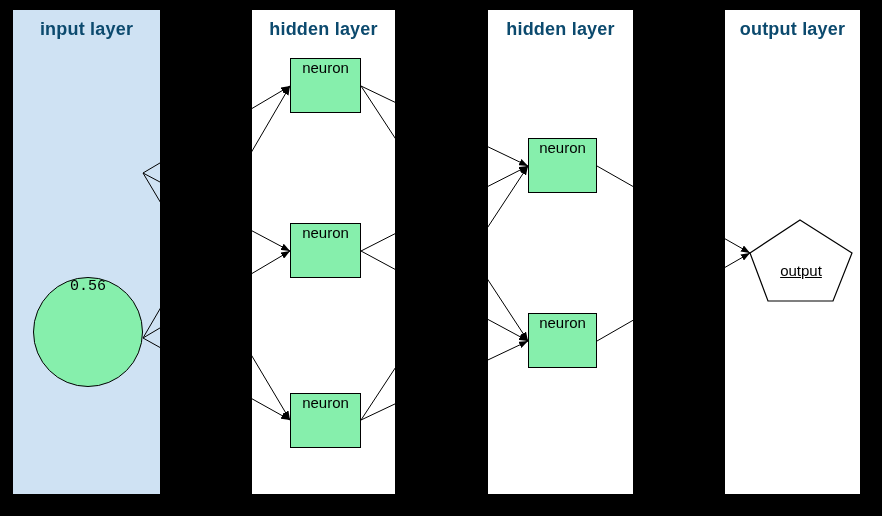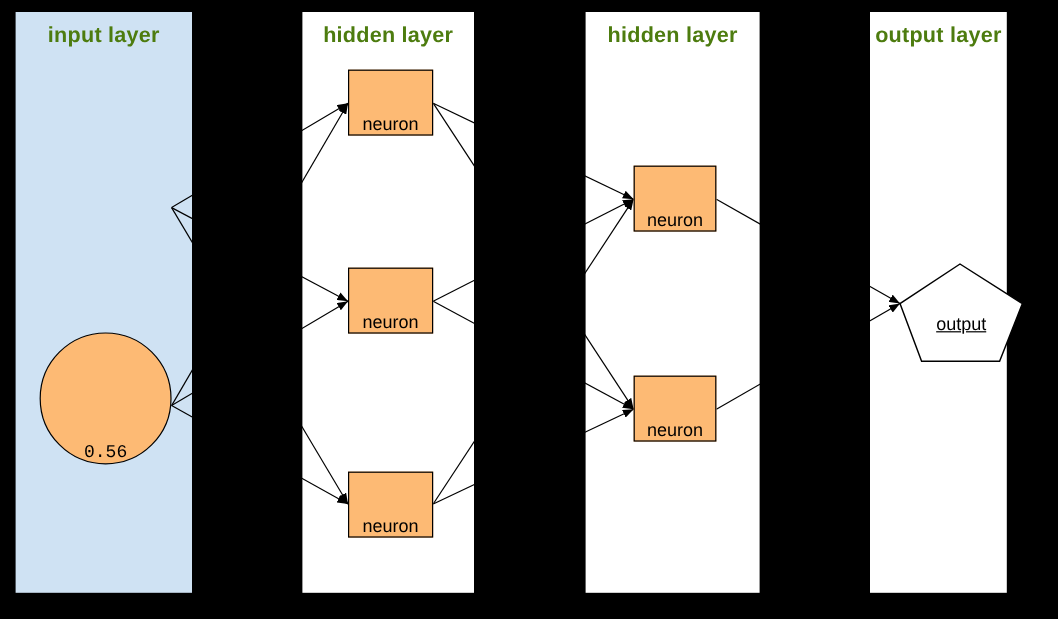--- a/index.html
+++ b/index.html
@@ -4,31 +4,31 @@
 <style>
   html, body { margin: 0; padding: 0; background: #000; }
   .stage {
     position: relative; width: 882px; height: 516px;
     background: #000000; overflow: hidden;
     font-family: "Liberation Sans", sans-serif;
   }
   .panel { position: absolute; top: 10px; height: 484px; }
   .panel-title {
     text-align: center; font-weight: bold; font-size: 18px;
-    color: #4d7c0f; padding-top: 9px; letter-spacing: 0.2px;
+    color: #0c4a6e; padding-top: 9px; letter-spacing: 0.2px;
   }
   #panel-input   { left: 13px;  width: 147px; background: #cfe2f3; }
   #panel-hidden1 { left: 252px; width: 143px; background: #ffffff; }
   #panel-hidden2 { left: 488px; width: 145px; background: #ffffff; }
-  #panel-output  { left: 725px; width: 114px; background: #ffffff; }
+  #panel-output  { left: 725px; width: 135px; background: #ffffff; }
   #edge-svg { position: absolute; left: 0; top: 0; z-index: 2; }
   line.edge { stroke: #000; stroke-width: 1; }
   .node {
-    position: absolute; z-index: 3; display: flex; align-items: flex-end;
-    justify-content: center; background: #fdba74; border: 1px solid #000;
+    position: absolute; z-index: 3; display: flex; align-items: flex-start;
+    justify-content: center; background: #86efac; border: 1px solid #000;
     font-size: 15px; color: #000; box-sizing: border-box;
   }
   .node.circle { border-radius: 50%; }
   .pent-label {
     position: absolute; z-index: 3; font-size: 15px; color: #000;
     text-align: center;
     text-decoration: underline;
   }
 </style>
 </head>

